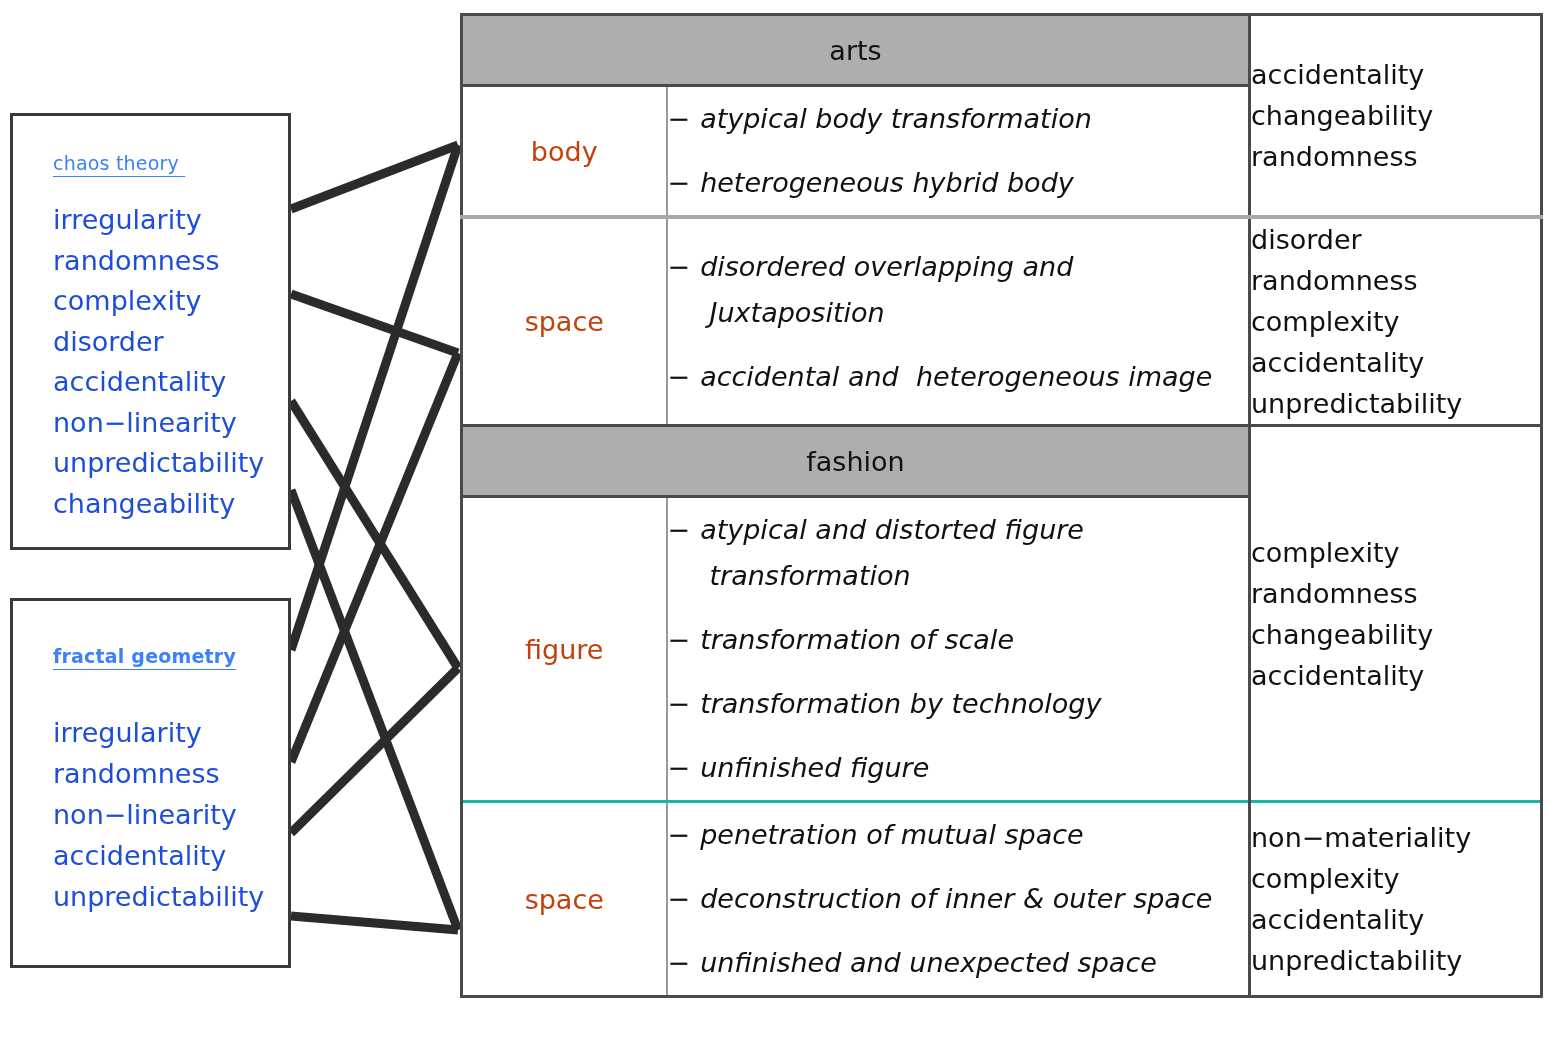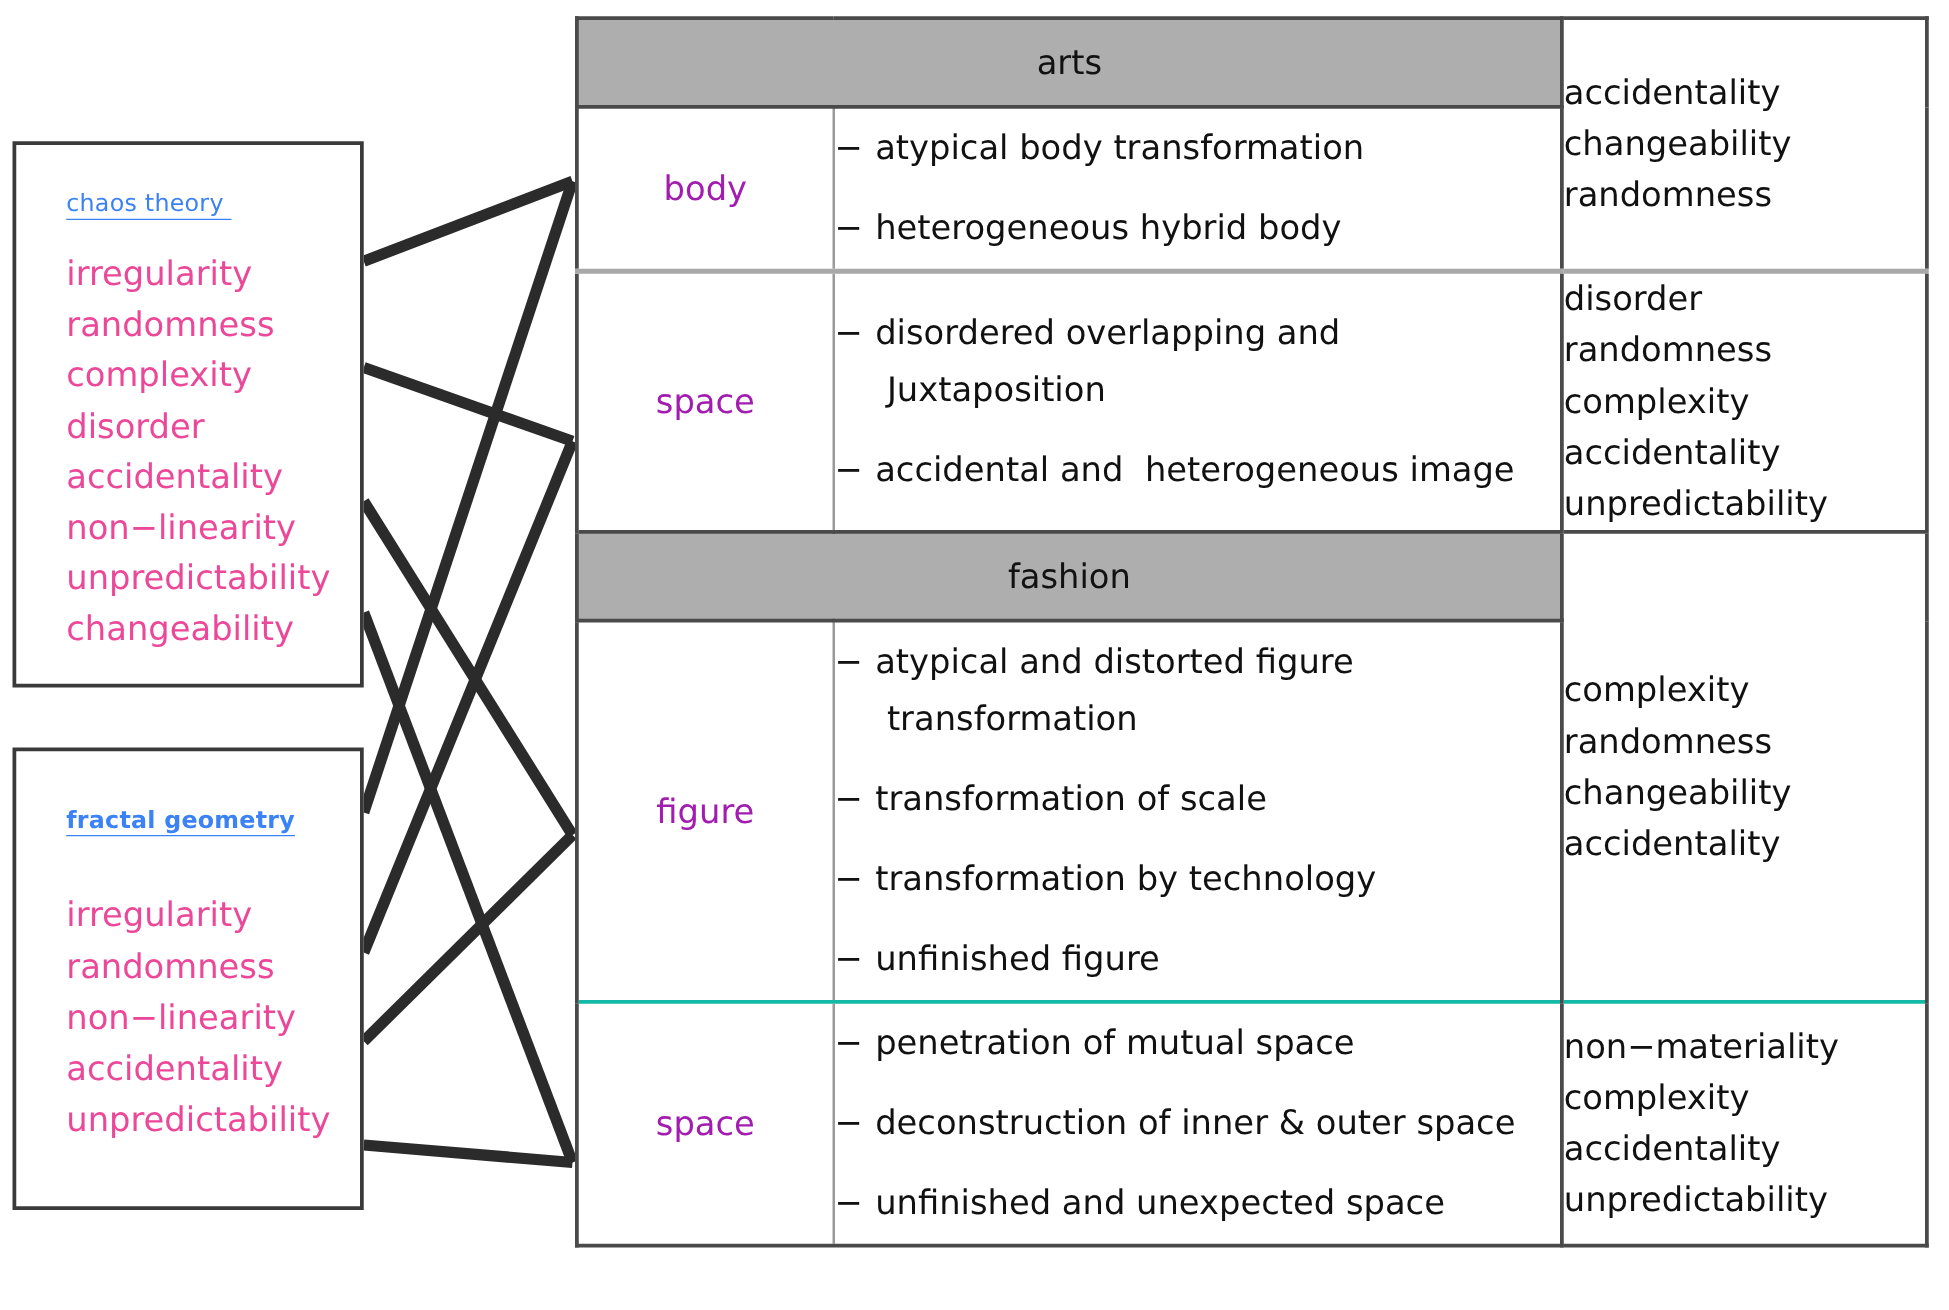--- a/index.html
+++ b/index.html
@@ -31,21 +31,21 @@
     text-underline-offset: 6px;
     margin: 14px 0 26px 6px;
     letter-spacing: .2px;
     white-space: pre;
   }
   #fractal-box .concept-title { margin-top: 22px; margin-bottom: 45px; font-weight: bold; }
 
   .concept-list { list-style: none; margin: 0; padding: 0 0 0 6px; }
   .concept-list li {
     font-size: 27px;
-    color: #ec4899;
+    color: #1d4ed8;
     line-height: 40.5px;
     white-space: nowrap;
   }
   #fractal-box .concept-list li { line-height: 41px; }
 
   
   #connectors {
     position: absolute;
     left: 0; top: 0;
     width: 1559px; height: 1048px;
@@ -73,41 +73,42 @@
     border: 3px solid #4a4a4a;
     text-align: center;
     font-size: 27px;
     color: #111;
     height: 71px;
   }
 
   .cat-cell {
     text-align: center;
     font-size: 27px;
-    color: #a21caf;
+    color: #c2410c;
     border-left: 3px solid #4a4a4a;
     border-right: 2px solid #9a9a9a;
   }
   .items-cell {
     border-right: 3px solid #4a4a4a;
     padding: 10px 0 10px 40px;
   }
   .attrs-cell {
     border-right: 3px solid #4a4a4a;
     padding: 6px 0 6px 36px;
     vertical-align: middle;
   }
 
   .bullets { list-style: none; margin: 0; padding: 0; }
   .bullets li {
     font-size: 27px;
     color: #111;
     line-height: 46px;
     padding: 9px 0;
     white-space: pre-wrap;
+    font-style: italic;
   }
   .bullets li .dash { margin-right: 10px; }
   .bullets li .cont { display: block; padding-left: 12px; margin-left: 30px; }
 
   .attrs { list-style: none; margin: 0; padding: 0; }
   .attrs li {
     font-size: 27px;
     color: #111;
     line-height: 41px;
     white-space: nowrap;

